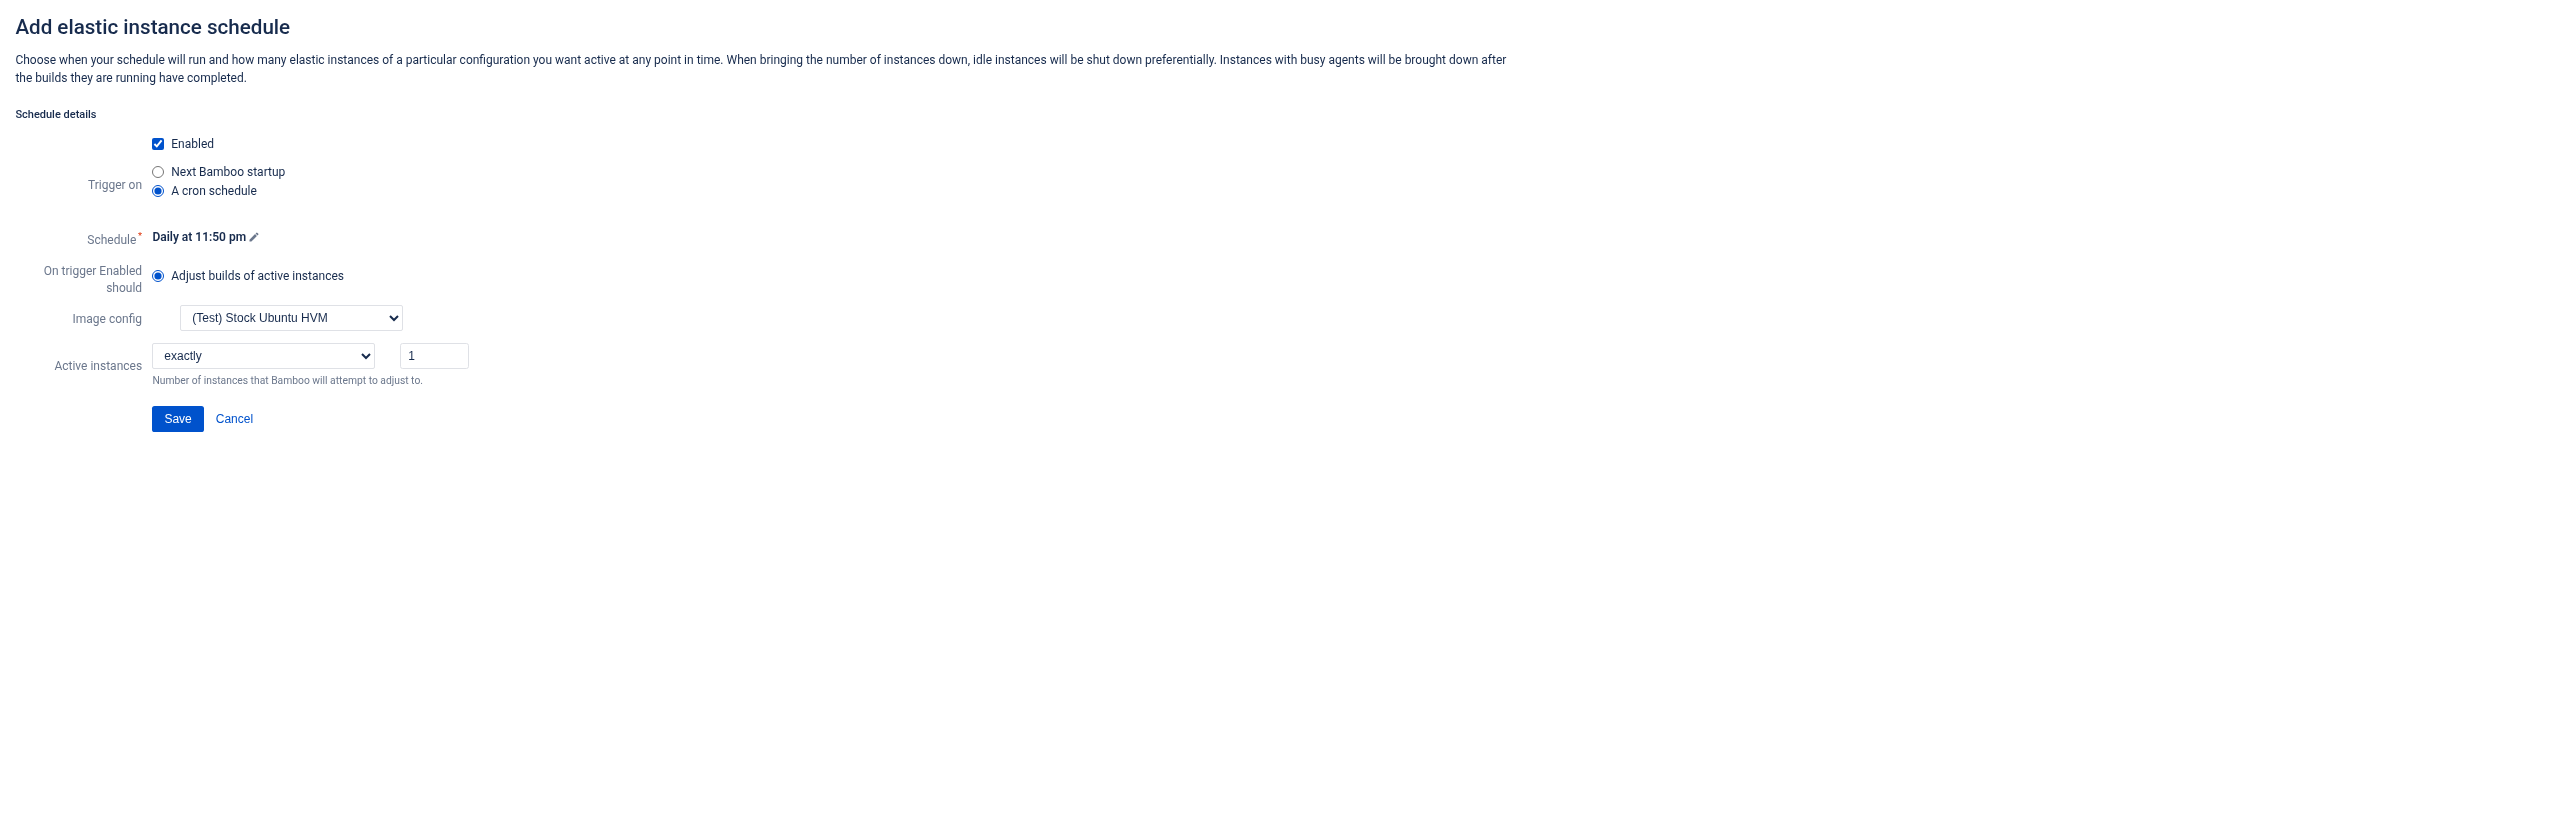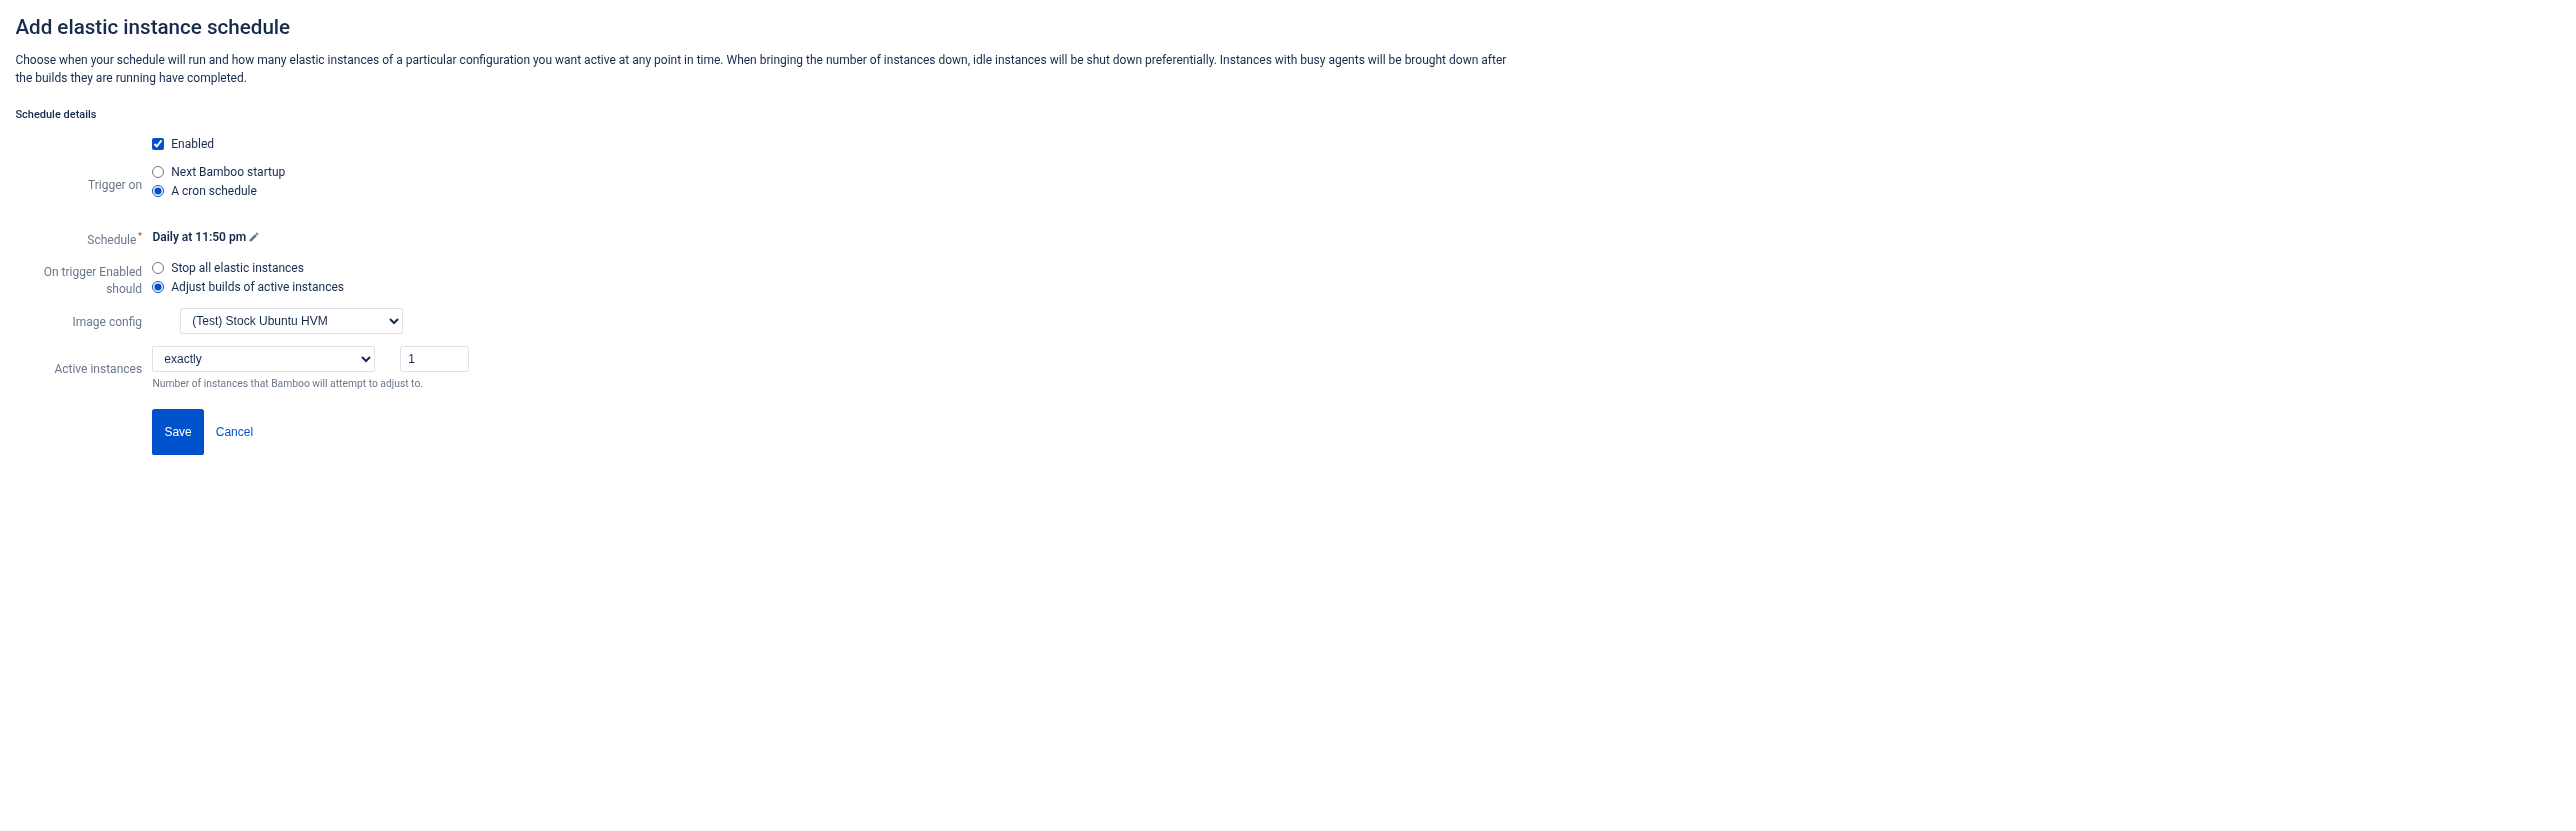--- a/index.html
+++ b/index.html
@@ -130,21 +130,21 @@
       margin-top: 10.3px;
       display: flex;
       align-items: center;
       gap: 12px;
     }
     .btn-primary {
       background: #0052CC;
       color: #fff;
       border: none;
       border-radius: 2.6px;
-      padding: 16px 12px;
+      padding: 6px 12px;
       font-size: 12px;
       font-weight: 500;
       cursor: pointer;
     }
     .btn-link {
       color: #0052CC;
       background: none;
       border: none;
       font-size: 12px;
       cursor: pointer;
@@ -196,24 +196,20 @@
             </svg>
         </span>
       </span>
     </div>
   </div>
 
   <div class="form-row">
     <div class="form-label" style="line-height:1.4;">On trigger Enabled should</div>
     <div class="form-control">
       <div class="radio-row">
-        <input type="radio" name="onTrigger" id="ontrigger-stop" style="">
-        <label for="ontrigger-stop">Stop all elastic instances</label>
-      </div>
-      <div class="radio-row">
         <input type="radio" name="onTrigger" id="ontrigger-adjust" checked="" style="">
         <label for="ontrigger-adjust">Adjust builds of active instances</label>
       </div>
     </div>
   </div>
 
   <div class="form-row" style="margin-top:6.9px;gap:28px;">
     <div class="form-label">Image config</div>
     <div class="form-control">
       <select>

